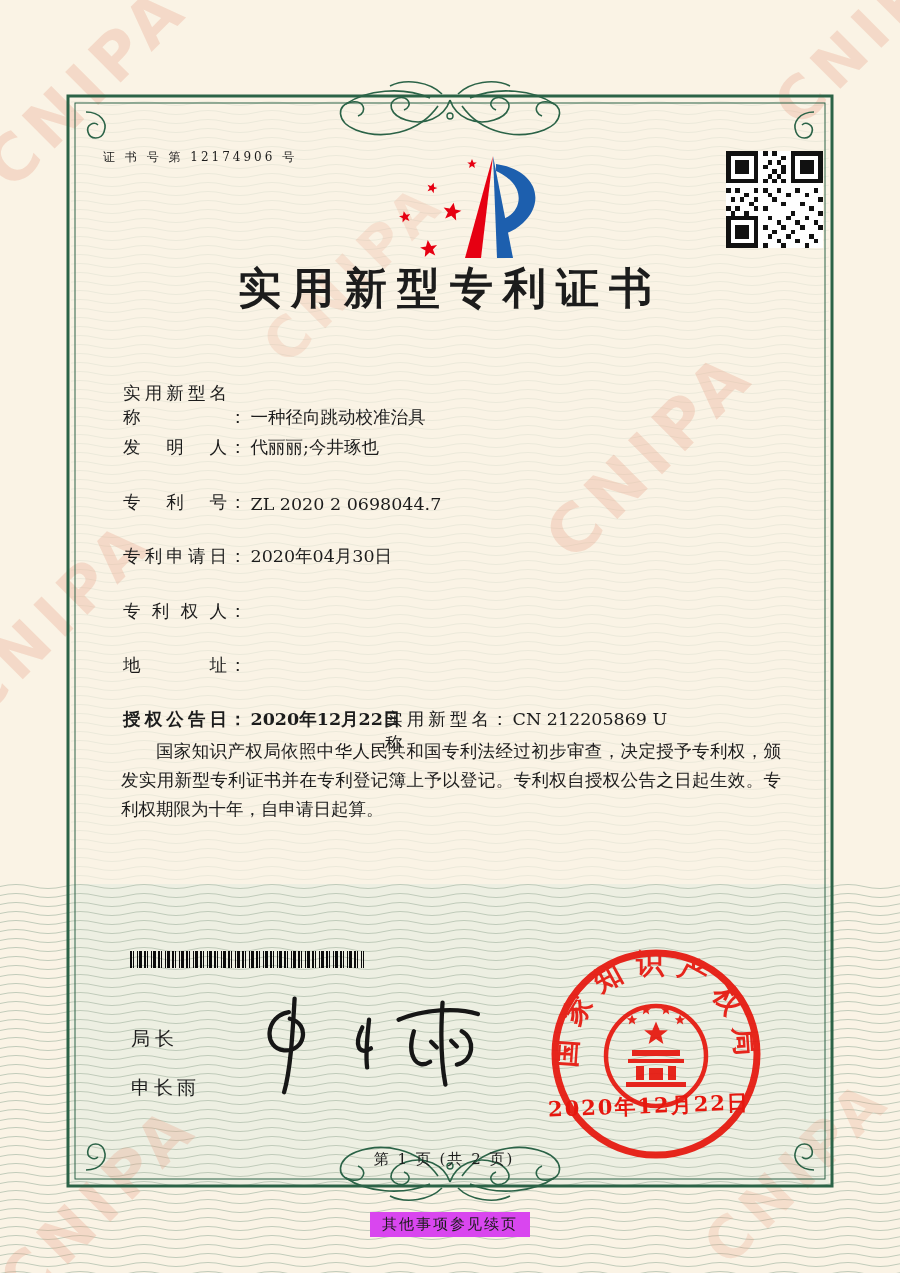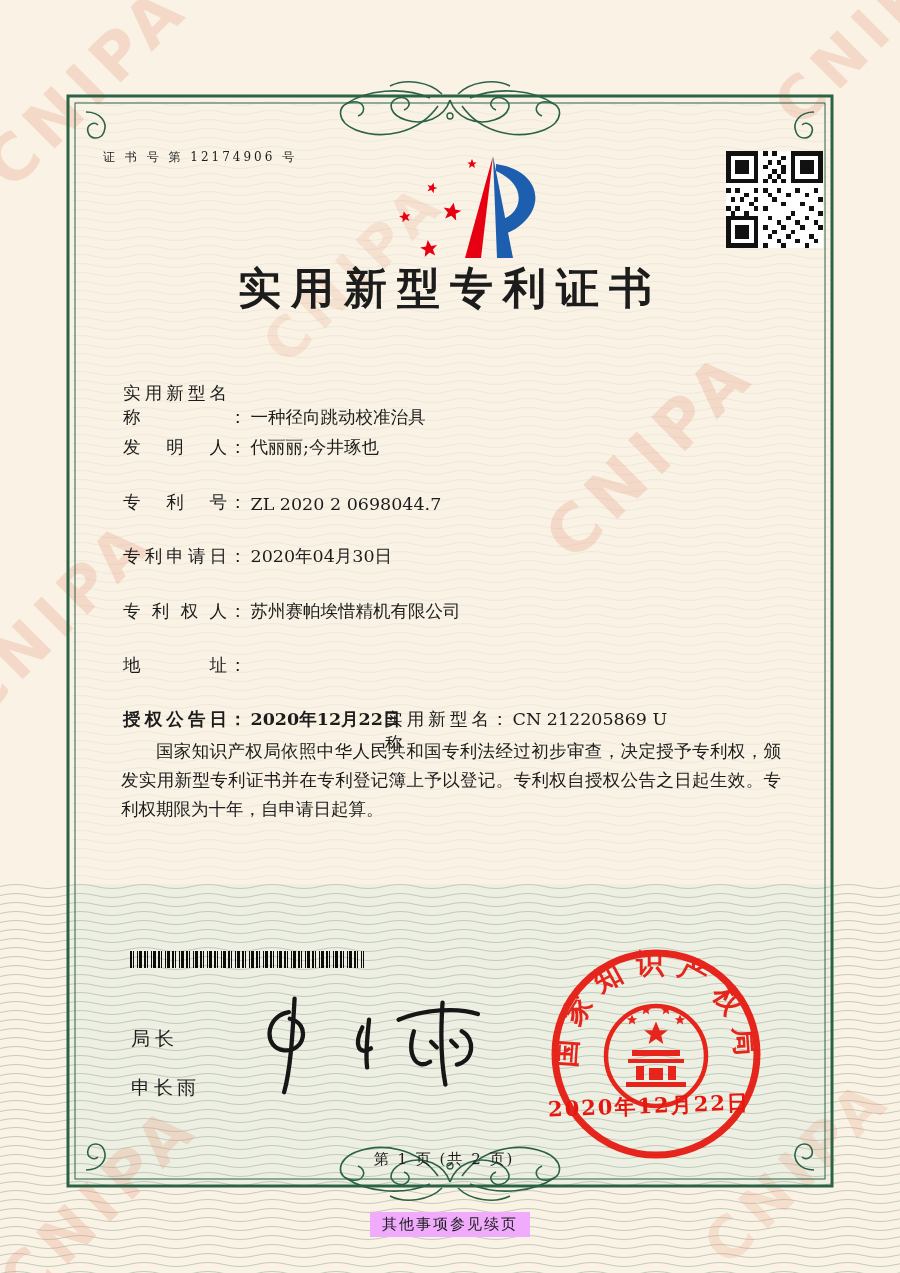--- a/index.html
+++ b/index.html
@@ -37,21 +37,21 @@
       repeating-linear-gradient(90deg,#0b0b0b 0 2px,transparent 2px 3px,#0b0b0b 3px 4px,transparent 4px 7px,#0b0b0b 7px 8px,transparent 8px 9px,#0b0b0b 9px 12px,transparent 12px 14px);
   }
   .signer-title{left:131px; top:1026px; font-size:19px; letter-spacing:5px;font-family:Liberation Mono, monospace;}
   .signer-name{left:131px; top:1066px; font-size:19px; letter-spacing:4px;margin-top:9px;}
   svg.signature{left:255px; top:993px;}
   svg.seal{left:546px; top:944px; z-index:4;}
   .seal-date{left:548px; top:1092px; font-size:21px; color:#e6170e; letter-spacing:2px;
     transform:rotate(-2deg); z-index:5; font-weight:bold; white-space:nowrap;}
   .page-ind{left:0; right:12px; top:1150px; text-align:center; font-size:15px; letter-spacing:2px;}
   .cont-note{left:50%; top:1212px; transform:translateX(-50%); font-size:15px; letter-spacing:2px;
-    background:#f0abfc; padding:3px 12px; white-space:nowrap;}
+    background:#d946ef; padding:3px 12px; white-space:nowrap;}
   svg.logo{left:372px; top:150px;}
   svg.qr{left:726px; top:151px;}
 </style>
 </head>
 <body>
 
 <div class="cert">
 
   <div class="abs tint-lower"></div>
 
@@ -161,21 +161,20 @@
         <span class="fvalue">ZL 2020 2 0698044.7</span>
     </div>
     <div class="abs row" style="top:544px">
       <span class="flabel">专利申请日</span>
         <span class="colon">：</span>
         <span class="fvalue">2020年04月30日</span>
     </div>
     <div class="abs row" style="top:599px">
       <span class="flabel">专利权人</span>
         <span class="colon">：</span>
-        <span class="fvalue">苏州赛帕埃惜精机有限公司</span>
     </div>
     <div class="abs row" style="top:653px">
       <span class="flabel">地址</span>
         <span class="colon">：</span>
     </div>
 
     <div class="grant-group" style="left:123px; top:707px;font-weight:bold;">
       <span class="flabel">授权公告日</span>
         <span class="colon">：</span>
         <span class="fvalue">2020年12月22日</span>

